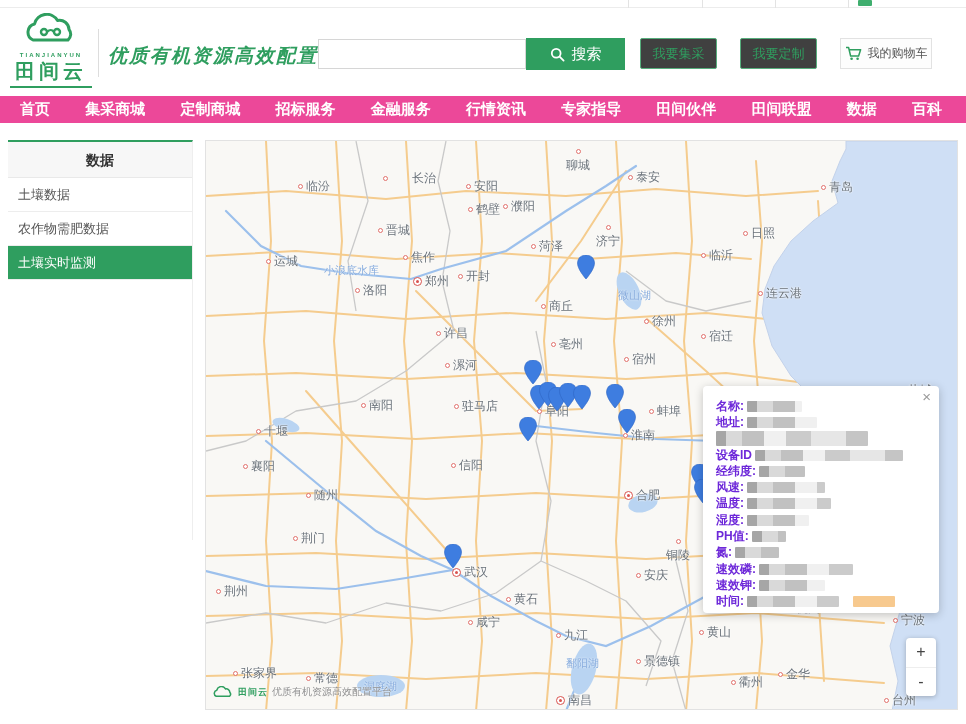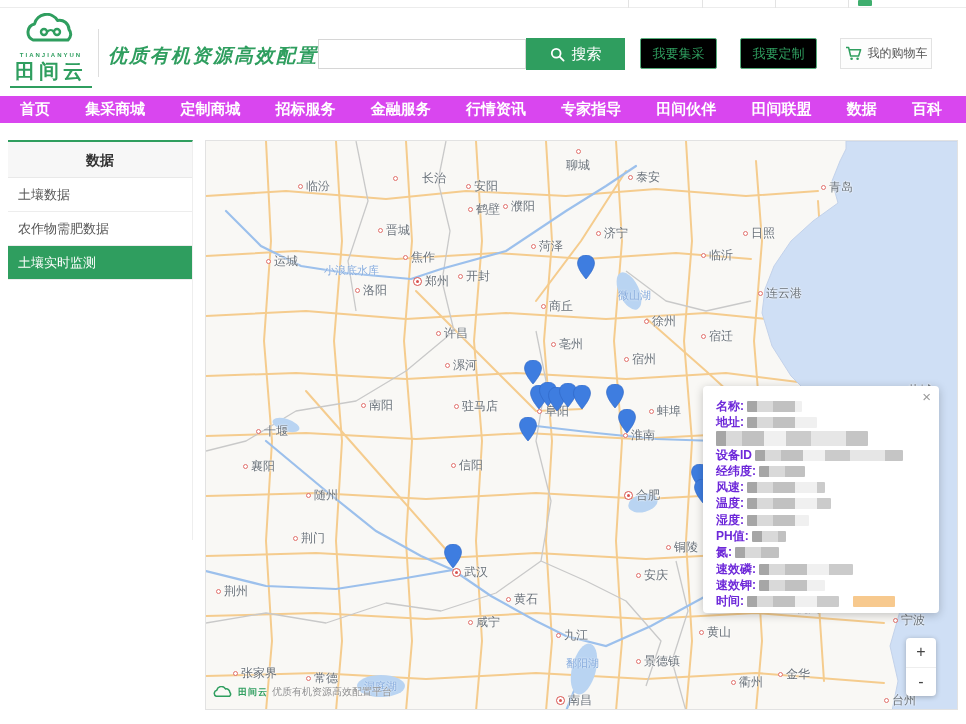--- a/index.html
+++ b/index.html
@@ -14,25 +14,25 @@
   
   .header { position:absolute; left:0; top:9px; width:966px; height:87px; background:#fff; }
   .logo { position:absolute; left:10px; top:4px; width:82px; text-align:center; }
   .logo .brand-en { display:block; font-size:6px; letter-spacing:2px; color:#2f9e5f; font-weight:bold; margin-top:1px; }
   .logo .brand-cn { display:block; font-size:20px; letter-spacing:4px; color:#2f9e5f; font-weight:bold; border-bottom:2px solid #2f9e5f; padding-bottom:1px; }
   .hdr-divider { position:absolute; left:98px; top:20px; width:1px; height:48px; background:#ddd; }
   .tagline { position:absolute; left:108px; top:34px; font-family:"DejaVu Serif",serif; font-style:italic; font-weight:bold; font-size:19px; letter-spacing:2px; color:#2f9e5f; }
   .searchwrap { position:absolute; left:318px; top:29px; display:flex; align-items:center; }
   .searchwrap input { width:208px; height:30px; border:1px solid #d6d6d6; outline:none; padding:0 8px; font-size:13px; }
   .search-btn { width:99px; height:32px; background:#2f9e5f; color:#fff; border:none; font-size:15px; display:flex; align-items:center; justify-content:center; gap:7px; cursor:pointer; }
-  .ghost-btn { position:absolute; top:29px; width:77px; height:31px; background:#000000; border:1px solid #56ad7c; color:#2f9e5f; font-size:13px; display:flex; align-items:center; justify-content:center; cursor:pointer; border-radius:2px; }
+  .ghost-btn { position:absolute; top:29px; width:77px; height:31px; background:#404040; border:1px solid #56ad7c; color:#2f9e5f; font-size:13px; display:flex; align-items:center; justify-content:center; cursor:pointer; border-radius:2px; }
   .cart-btn { position:absolute; left:840px; top:29px; width:92px; height:31px; background:#fdfdfd; border:1px solid #e2e2e2; color:#555; font-size:12px; display:flex; align-items:center; justify-content:center; gap:6px; cursor:pointer; }
 
   
-  .nav { position:absolute; left:0; top:96px; width:966px; height:27px; background:#d946ef; display:flex; align-items:center; justify-content:space-between; padding:0 24px 0 20px; }
+  .nav { position:absolute; left:0; top:96px; width:966px; height:27px; background:#ec4899; display:flex; align-items:center; justify-content:space-between; padding:0 24px 0 20px; }
   .nav-item { color:#fff; font-size:15px; font-weight:bold; white-space:nowrap; cursor:pointer; }
 
   
   .sidebar { position:absolute; left:8px; top:140px; width:185px; height:400px; background:#fff; border-top:2px solid #2f9e5f; border-right:1px solid #eee; }
   .sb-title { height:36px; line-height:36px; text-align:center; background:#f7f7f7; color:#333; font-size:14px; font-weight:600; border-bottom:1px solid #e9e9e9; }
   .sb-item { height:34px; line-height:34px; padding-left:10px; font-size:13px; color:#555; border-bottom:1px solid #ededed; cursor:pointer; background:#fff; }
   .sb-item.active { background:#2f9e5f; color:#fff; }
 
   
   .map { position:absolute; left:205px; top:140px; width:753px; height:570px; background:#f9f8f5; border:1px solid #e2e2e2; overflow:hidden; }
@@ -200,21 +200,21 @@
         <ellipse cx="175" cy="545" rx="24" ry="11"></ellipse>
         <ellipse cx="80" cy="284" rx="14" ry="6" transform="rotate(18 80 284)"></ellipse>
       </g>
     </svg>
 
     <div id="city-layer">
         <div class="city" style="left: 95px; top: 43px;">
           <span class="dot"></span>
           <span class="clabel">临汾</span>
         </div>
-        <div class="city" style="left: 190px; top: 35px; gap: 24px;">
+        <div class="city" style="left: 180px; top: 35px; gap: 24px;">
           <span class="dot"></span>
           <span class="clabel">长治</span>
         </div>
         <div class="city" style="left: 263px; top: 43px;">
           <span class="dot"></span>
           <span class="clabel">安阳</span>
         </div>
         <div class="city" style="left: 265px; top: 66px;">
           <span class="dot"></span>
           <span class="clabel">鹤壁</span>
@@ -240,21 +240,21 @@
           <span class="clabel">晋城</span>
         </div>
         <div class="city" style="left: 200px; top: 114px;">
           <span class="dot"></span>
           <span class="clabel">焦作</span>
         </div>
         <div class="city" style="left: 328px; top: 103px;">
           <span class="dot"></span>
           <span class="clabel">菏泽</span>
         </div>
-        <div class="city" style="left: 393px; top: 90px;">
+        <div class="city" style="left: 393px; top: 90px; flex-direction: column;">
           <span class="dot"></span>
           <span class="clabel">济宁</span>
         </div>
         <div class="city" style="left: 540px; top: 90px;">
           <span class="dot"></span>
           <span class="clabel">日照</span>
         </div>
         <div class="city" style="left: 498px; top: 112px;">
           <span class="dot"></span>
           <span class="clabel">临沂</span>
@@ -364,21 +364,21 @@
           <span class="clabel">黄石</span>
         </div>
         <div class="city" style="left: 265px; top: 479px;">
           <span class="dot"></span>
           <span class="clabel">咸宁</span>
         </div>
         <div class="city" style="left: 421px; top: 352px;">
           <span class="capdot"></span>
           <span class="clabel">合肥</span>
         </div>
-        <div class="city" style="left: 463px; top: 404px;">
+        <div class="city" style="left: 463px; top: 404px; flex-direction: column;">
           <span class="dot"></span>
           <span class="clabel">铜陵</span>
         </div>
         <div class="city" style="left: 433px; top: 432px;">
           <span class="dot"></span>
           <span class="clabel">安庆</span>
         </div>
         <div class="city" style="left: 353px; top: 492px;">
           <span class="dot"></span>
           <span class="clabel">九江</span>

